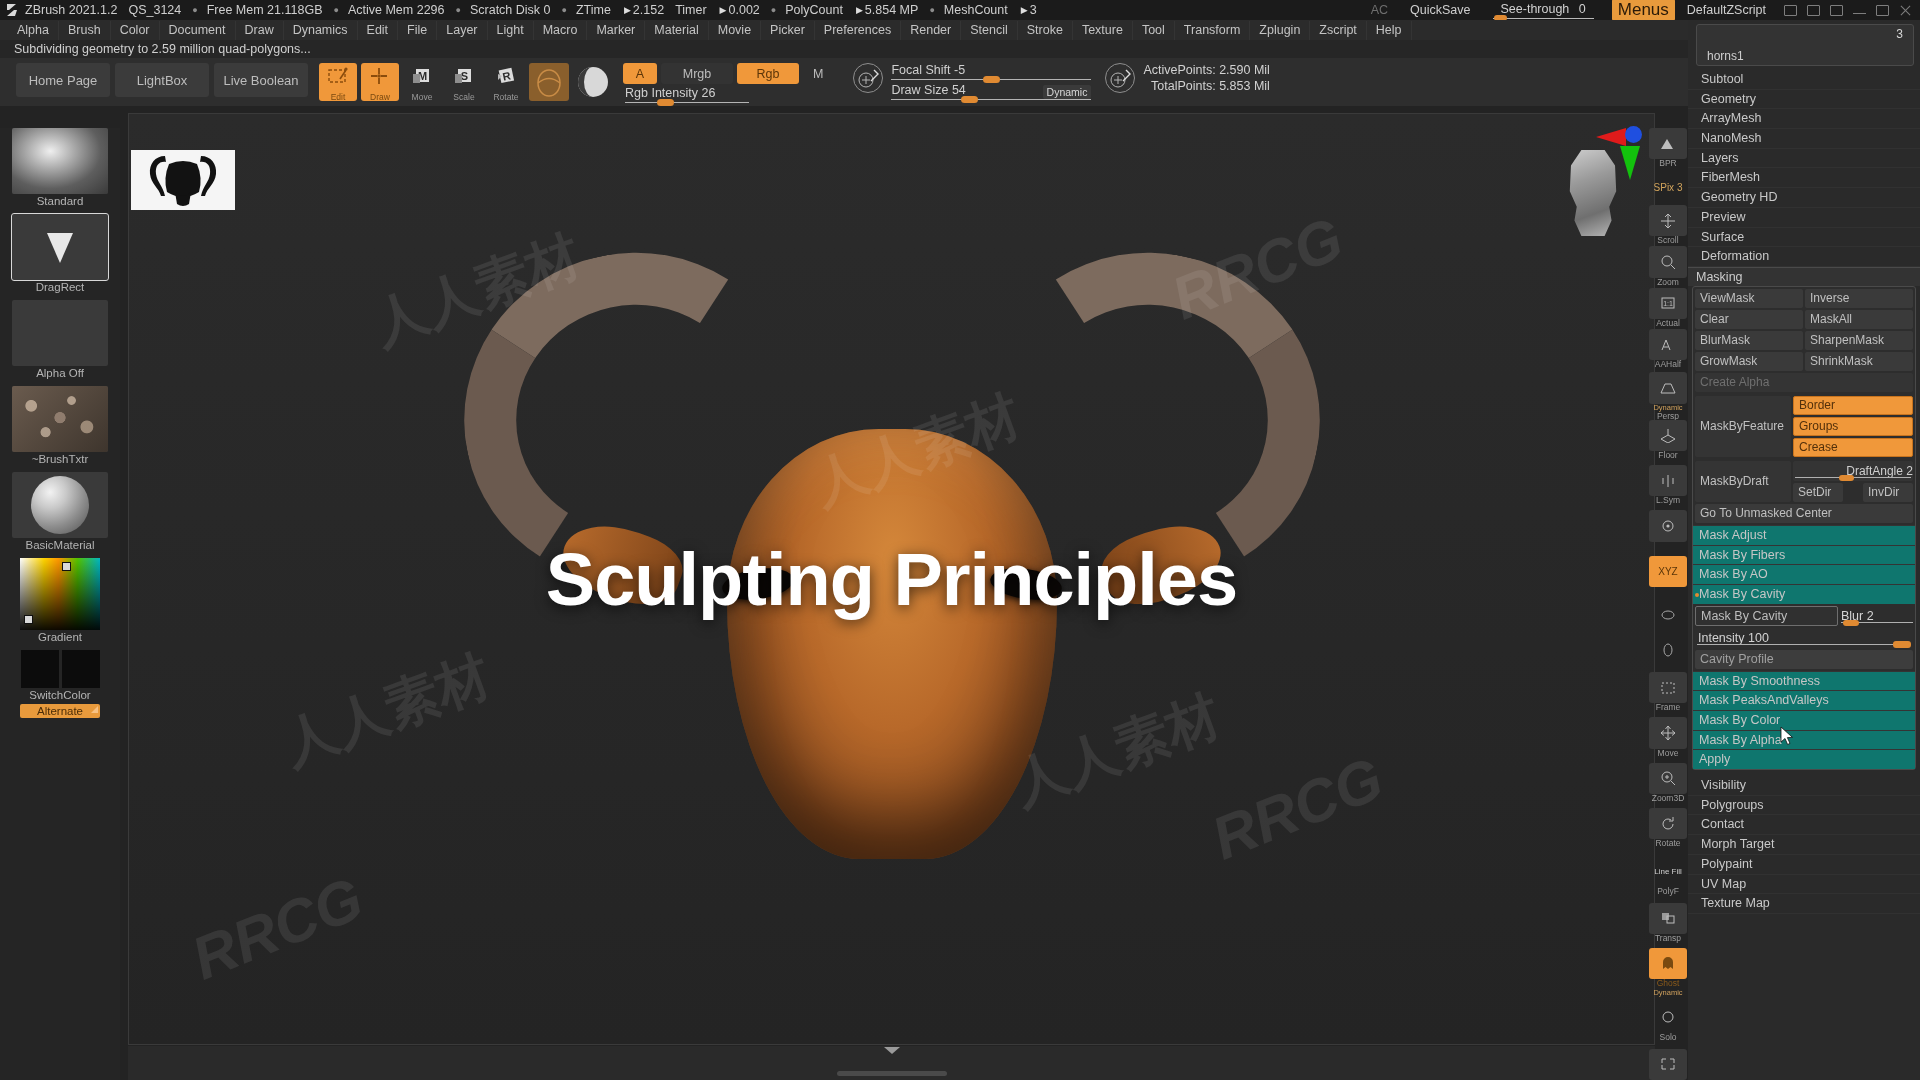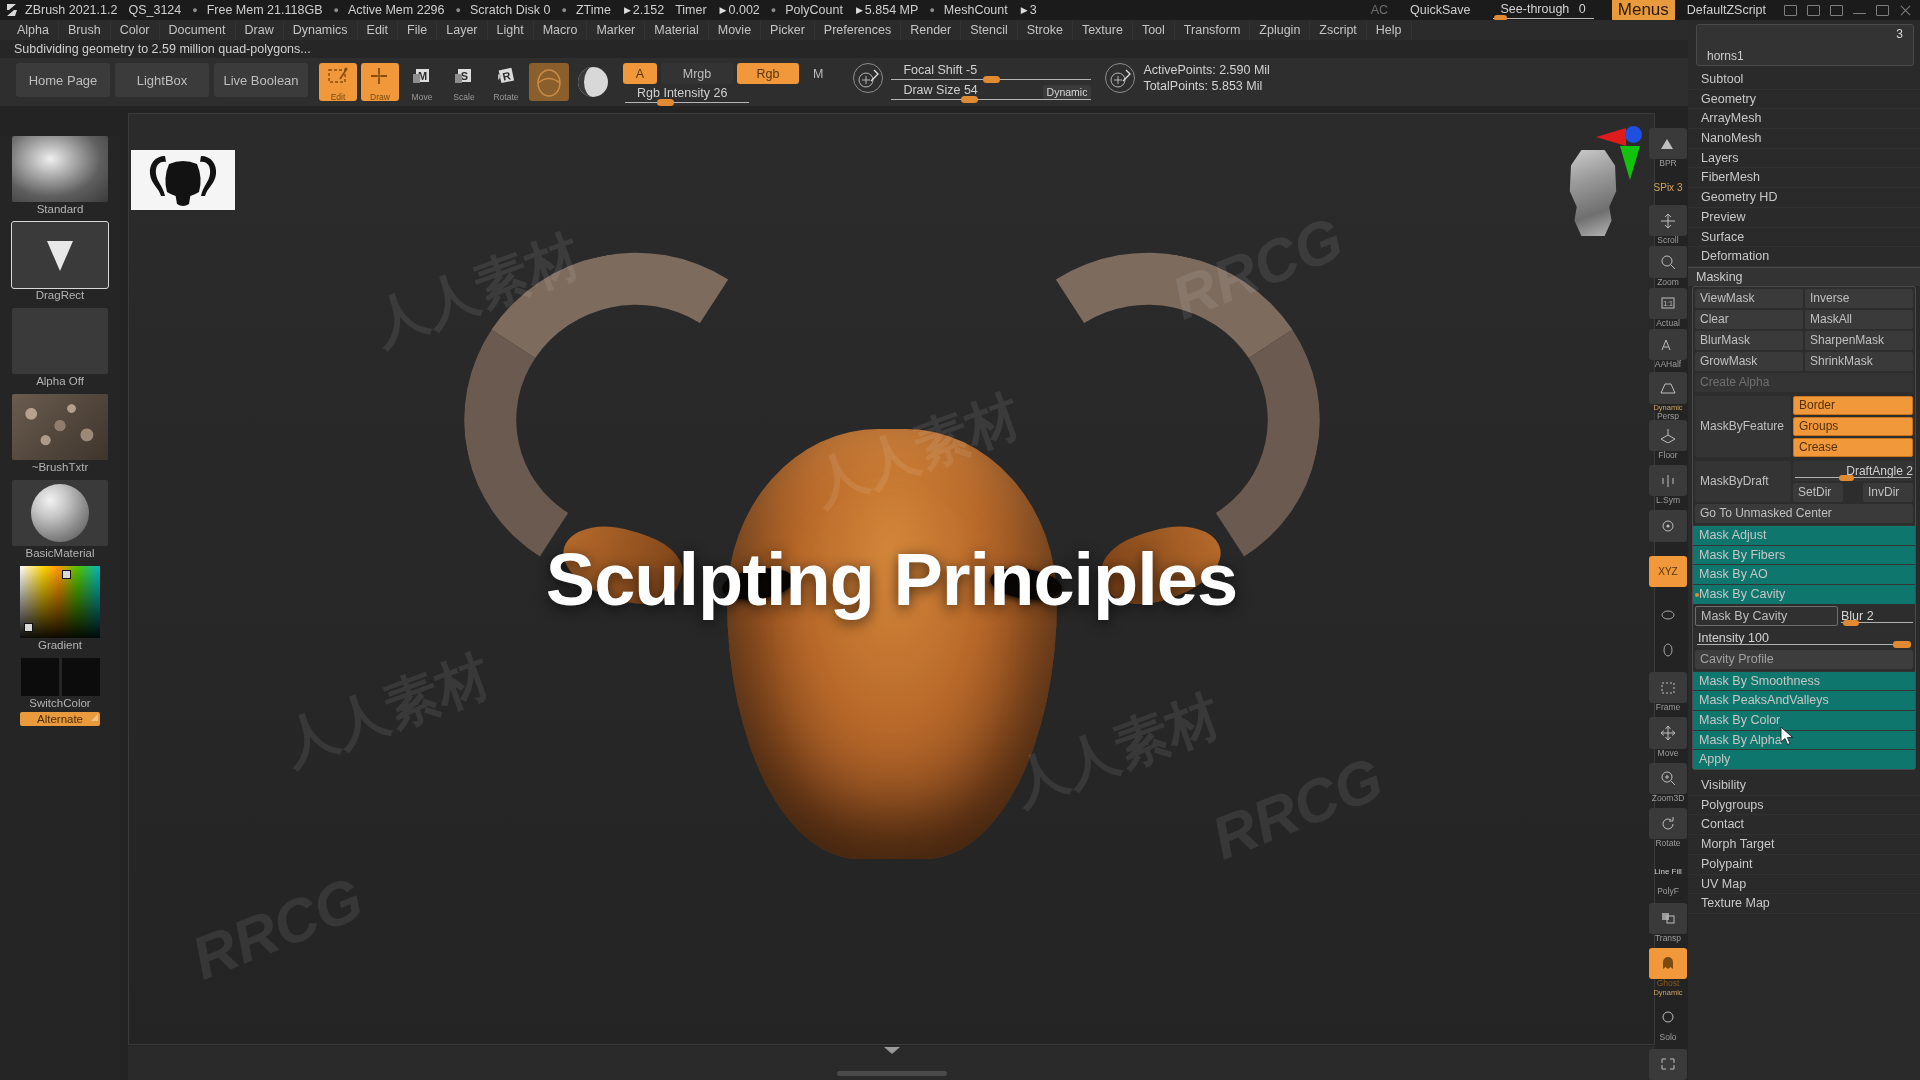--- a/index.html
+++ b/index.html
@@ -96,42 +96,42 @@
     border-radius: 3px; color: #bdbdbd; background: transparent; margin-right: 4px;
   }
   .sbtn.on { background: #f0983a; color: #5b3508; }
   .sbtn.framed { background: #333; }
   .sbtn.dim { color: #6d6d6d; }
 
   .col2 { display: flex; flex-direction: column; gap: 2px; }
   .row { display: flex; align-items: center; }
 
   .slider-wrap { position: relative; width: 190px; height: 18px; }
-  .slider-lbl { font-size: 12.5px; color: #d0d0d0; position:absolute; left:12px; top:0; }
+  .slider-lbl { font-size: 12.5px; color: #d0d0d0; position:absolute; left:0; top:0; }
   .slider-track {
     position: absolute; left: 0; bottom: 1px; width: 100%; height: 1px; background: #b4b4b4;
   }
   .slider-knob {
     position: absolute; bottom: -2px; width: 17px; height: 7px;
     background: #e08a32; border-radius: 4px;
   }
   .tag-dyn {
     position:absolute; right:0; top:2px; font-size: 10.5px; color:#d9d9d9;
     background:#3a3a3a; padding:1px 4px; border-radius:2px;
   }
-  .pts { font-size: 12.5px; color: #d2d2d2; }
+  .pts { font-size: 12.5px; color: #d2d2d2; text-align: right; }
 
   .circ-icon {
     width: 30px; height: 30px; border-radius: 50%; border: 1px solid #8d8d8d;
     position: relative; margin-right: 8px; flex: 0 0 auto;
   }
 
   
   .leftpanel {
-    position: absolute; left: 0; top: 136px; width: 120px; bottom: 0;
+    position: absolute; left: 0; top: 128px; width: 120px; bottom: 0;
     background: #252525;
   }
   .lp-item { width: 104px; margin: 0 auto 7px auto; text-align: center; }
   .lp-thumb {
     width: 96px; height: 66px; margin: 0 auto; border-radius: 2px;
     background: #3a3a3a; position: relative; overflow: hidden;
   }
   .lp-thumb.sel { outline: 1px solid #d8d8d8; }
   .lp-label { font-size: 11.5px; color: #b4b4b4; margin-top: 1px; }
   .thumb-sphere {

